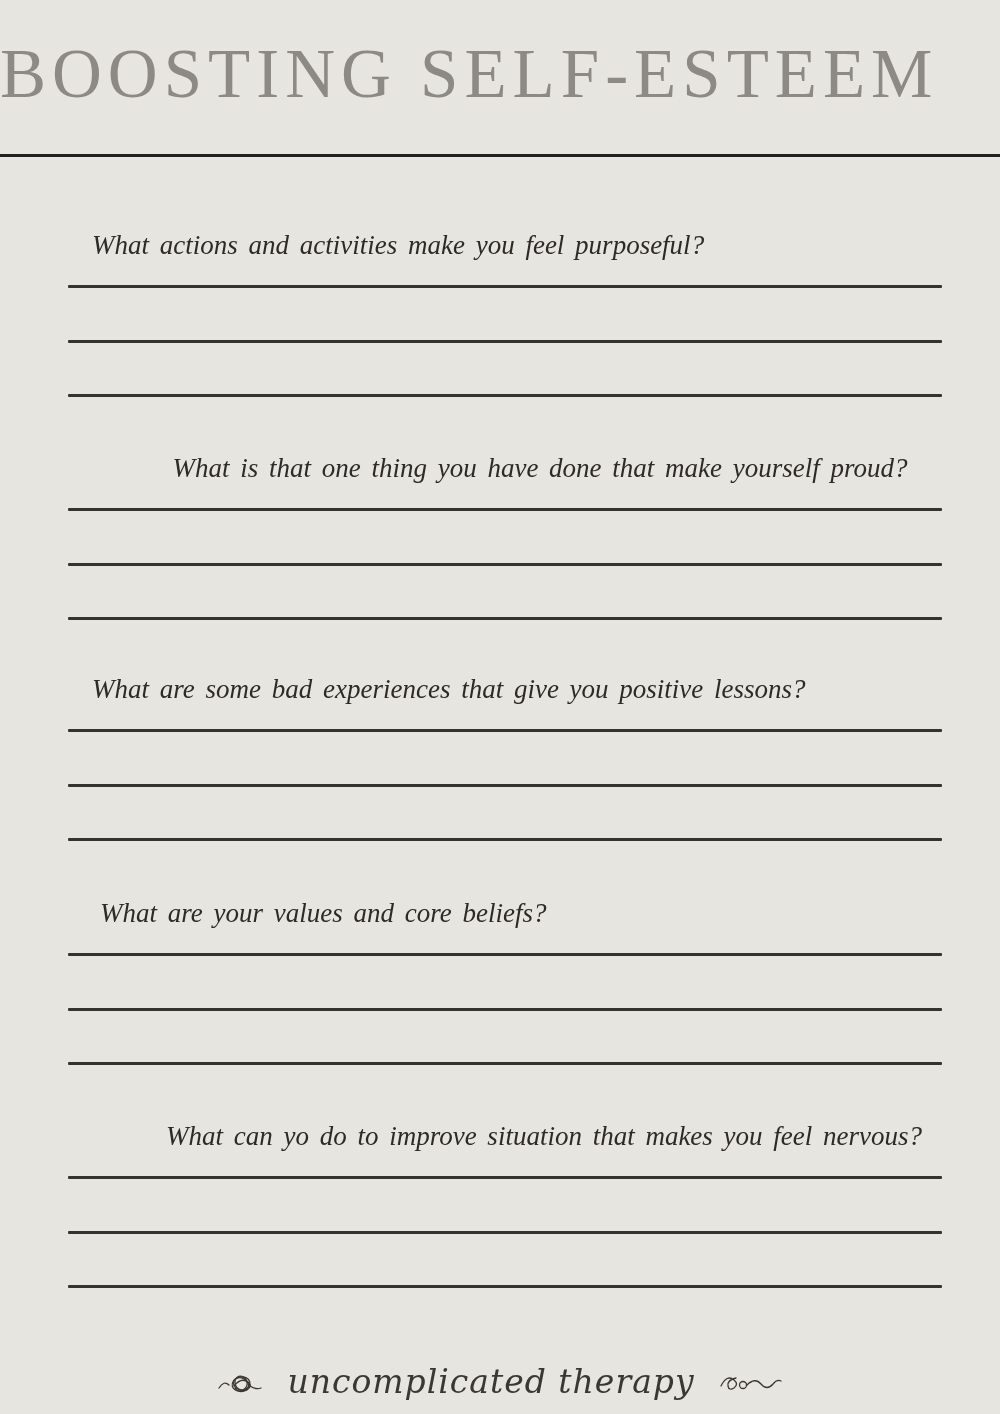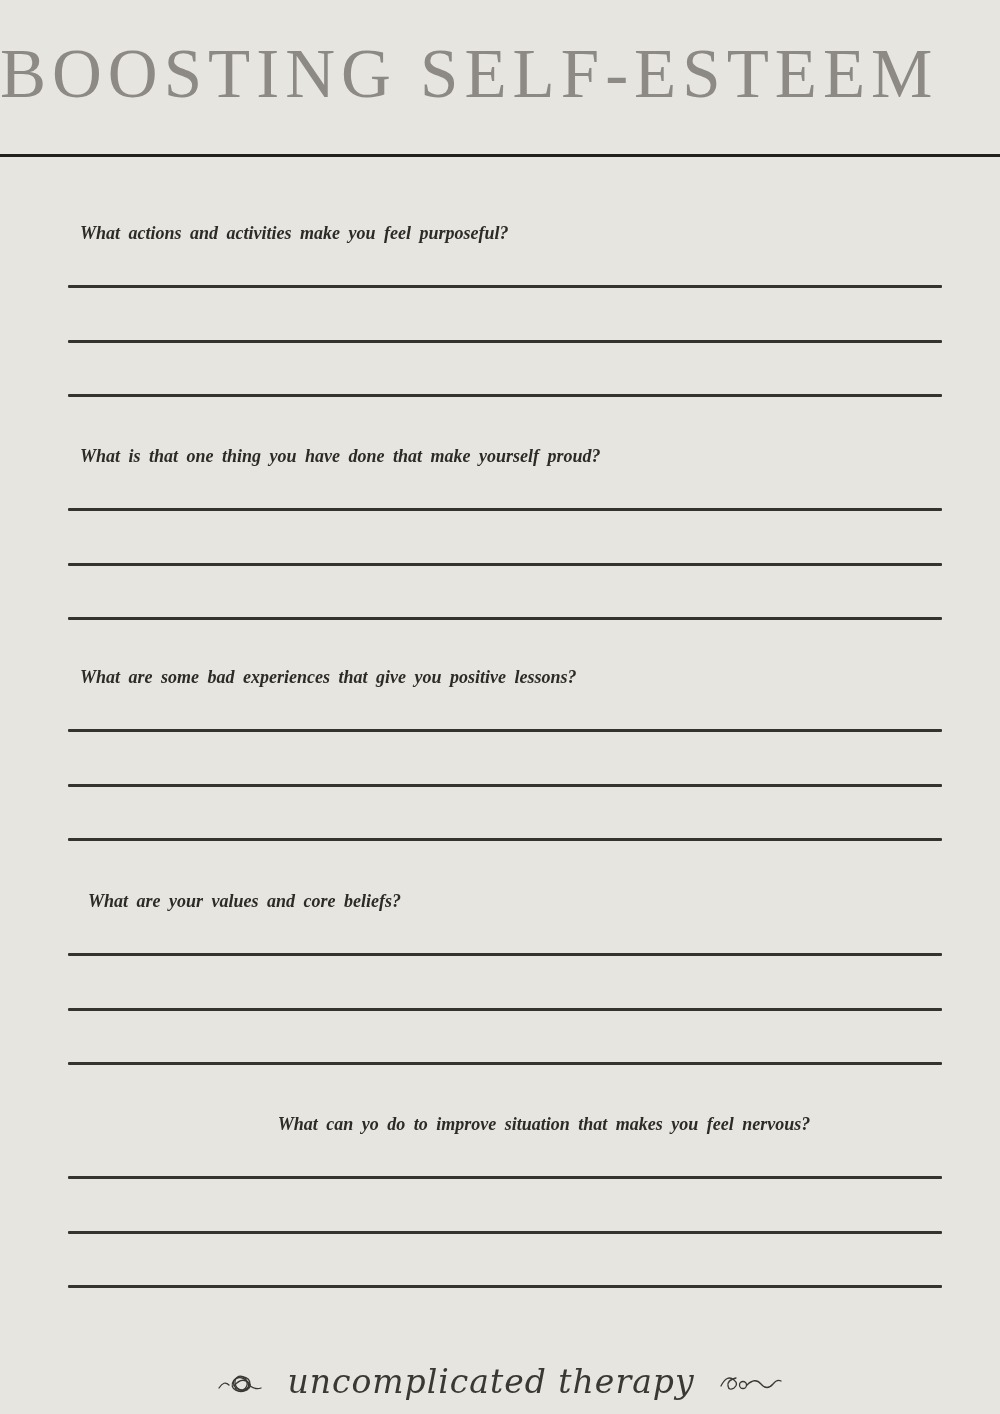--- a/index.html
+++ b/index.html
@@ -40,47 +40,47 @@
   }
 
   
   .qblock {
     position: absolute;
     left: 0;
     width: 1000px;
     height: 205px;
   }
   .qblock .question {
-    margin: 0;
+    margin: 12px;
     padding-left: 80px;
     padding-top: 3px;
     font-family: "Liberation Serif", serif;
     font-style: italic;
-    font-weight: bold;
-    font-size: 18px;
+    font-weight: normal;
+    font-size: 27px;
     line-height: 36px;
     color: #2d2b27;
     word-spacing: 4px;
   }
   .qblock.indent .question { padding-left: 88px; }
 
   .ans-line {
     position: absolute;
     left: 68px;
     width: 874px;
     height: 3px;
     background: #35332e;
     border-radius: 1px;
   }
   .ln1 { top: 73px; }
   .ln2 { top: 128px; }
   .ln3 { top: 182px; }
 
   #qb1 { top: 212px; }
-  #qb2 { top: 435px; }
+  #qb2 { top: 435px; text-align: center; }
   #qb3 { top: 656px; }
   #qb4 { top: 880px; }
   #qb5 { top: 1103px; text-align: center; }
 
   
   .footer {
     position: absolute;
     top: 1352px;
     left: 0;
     width: 1000px;

